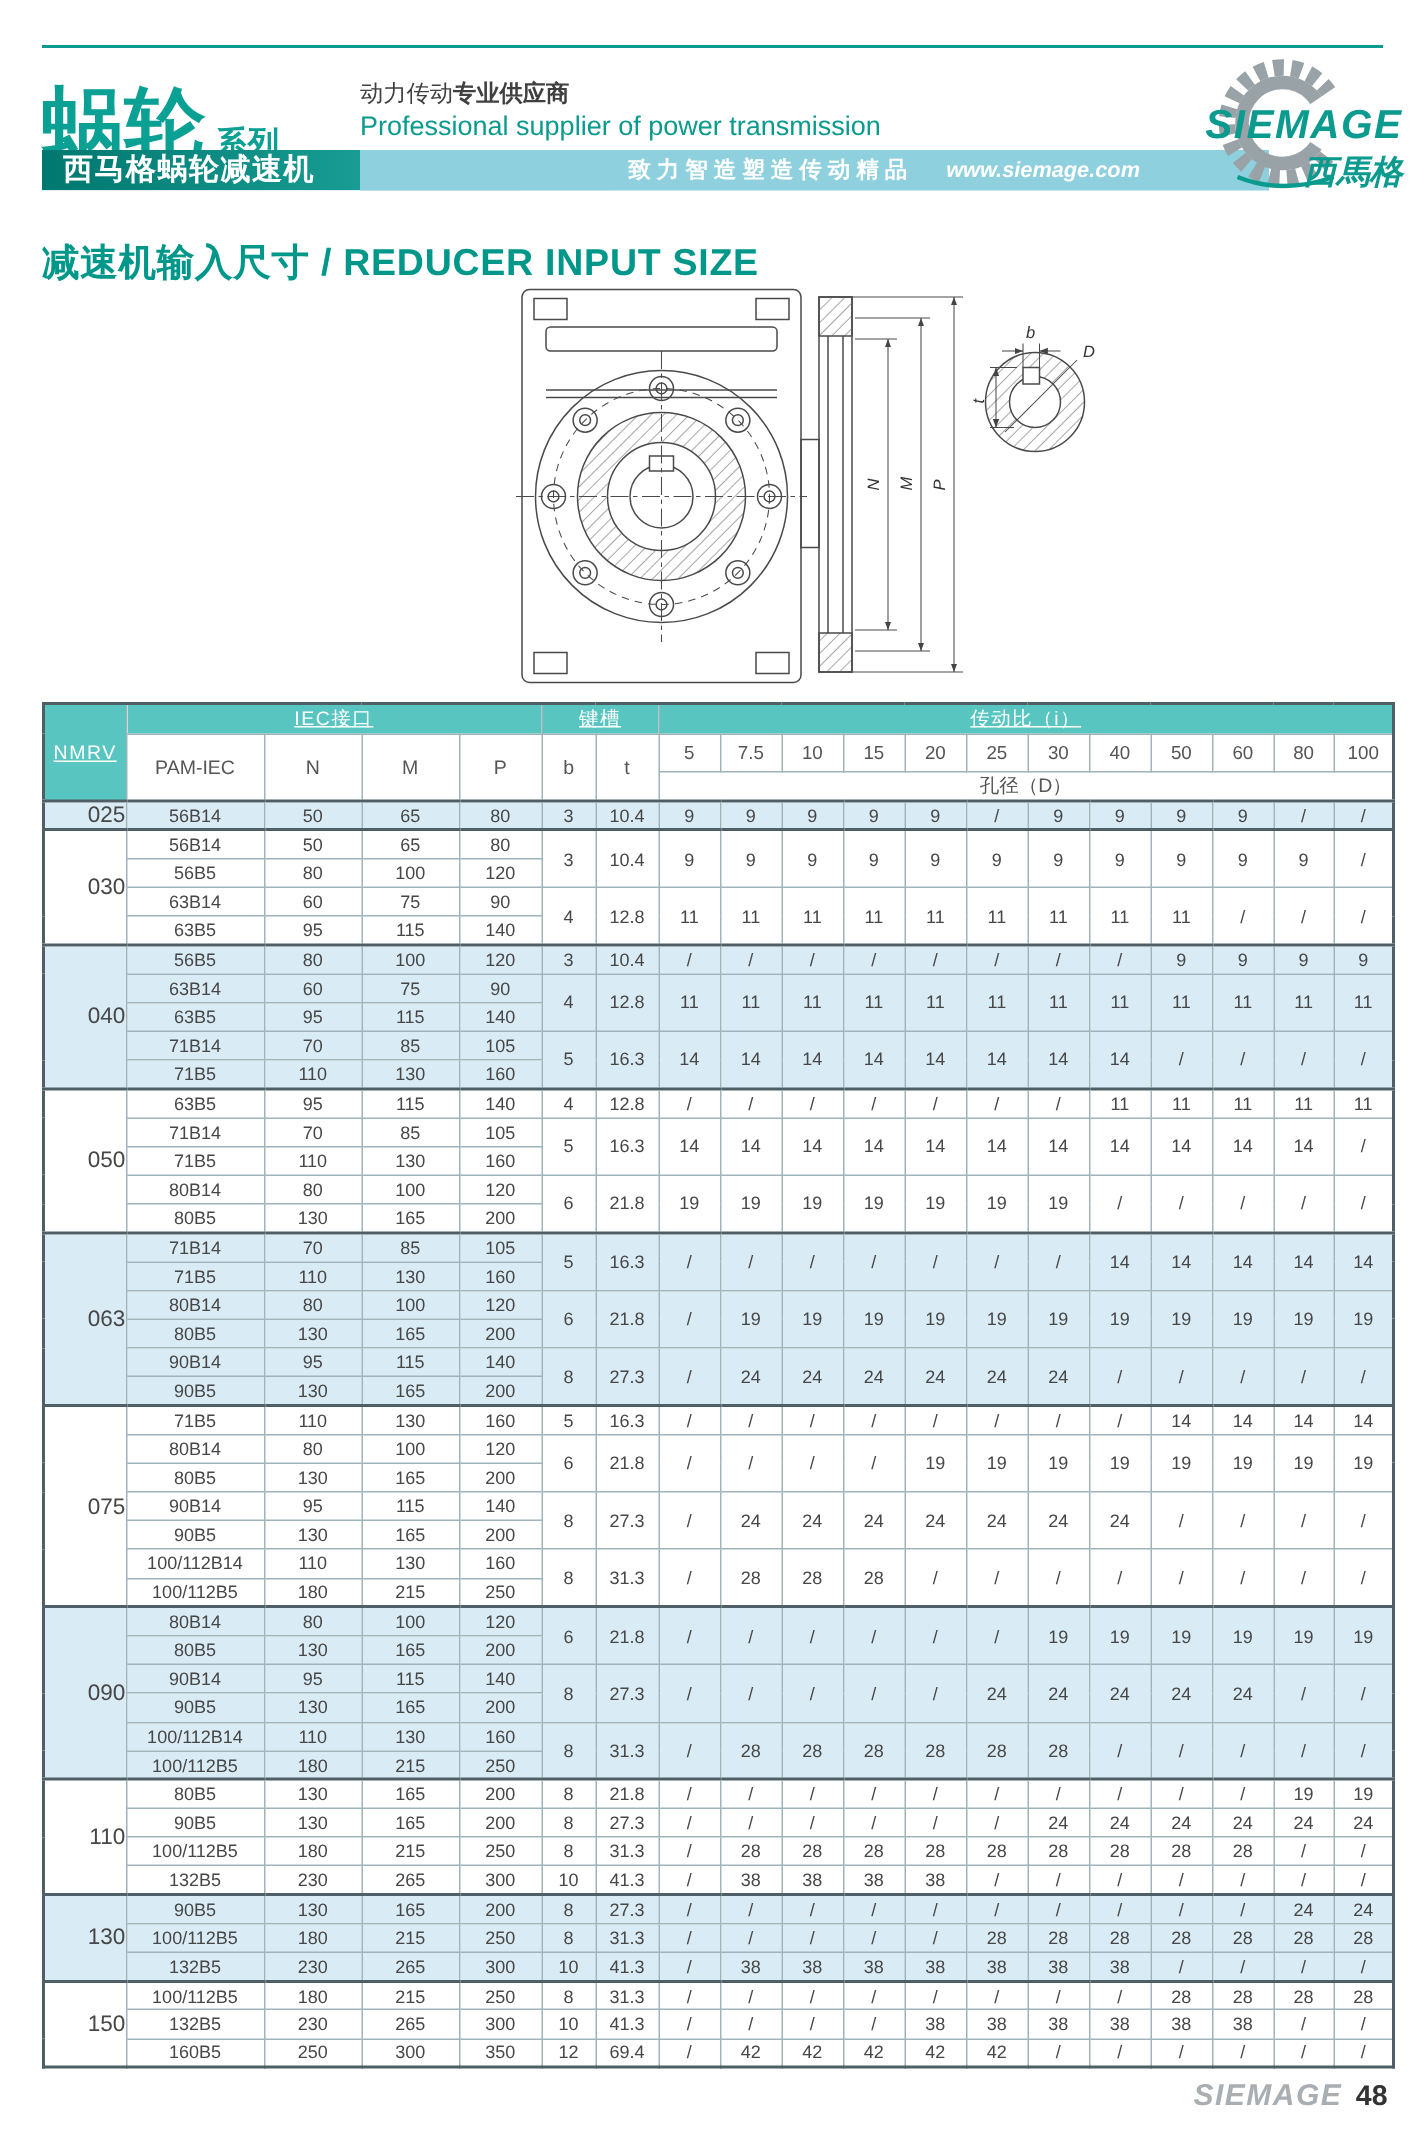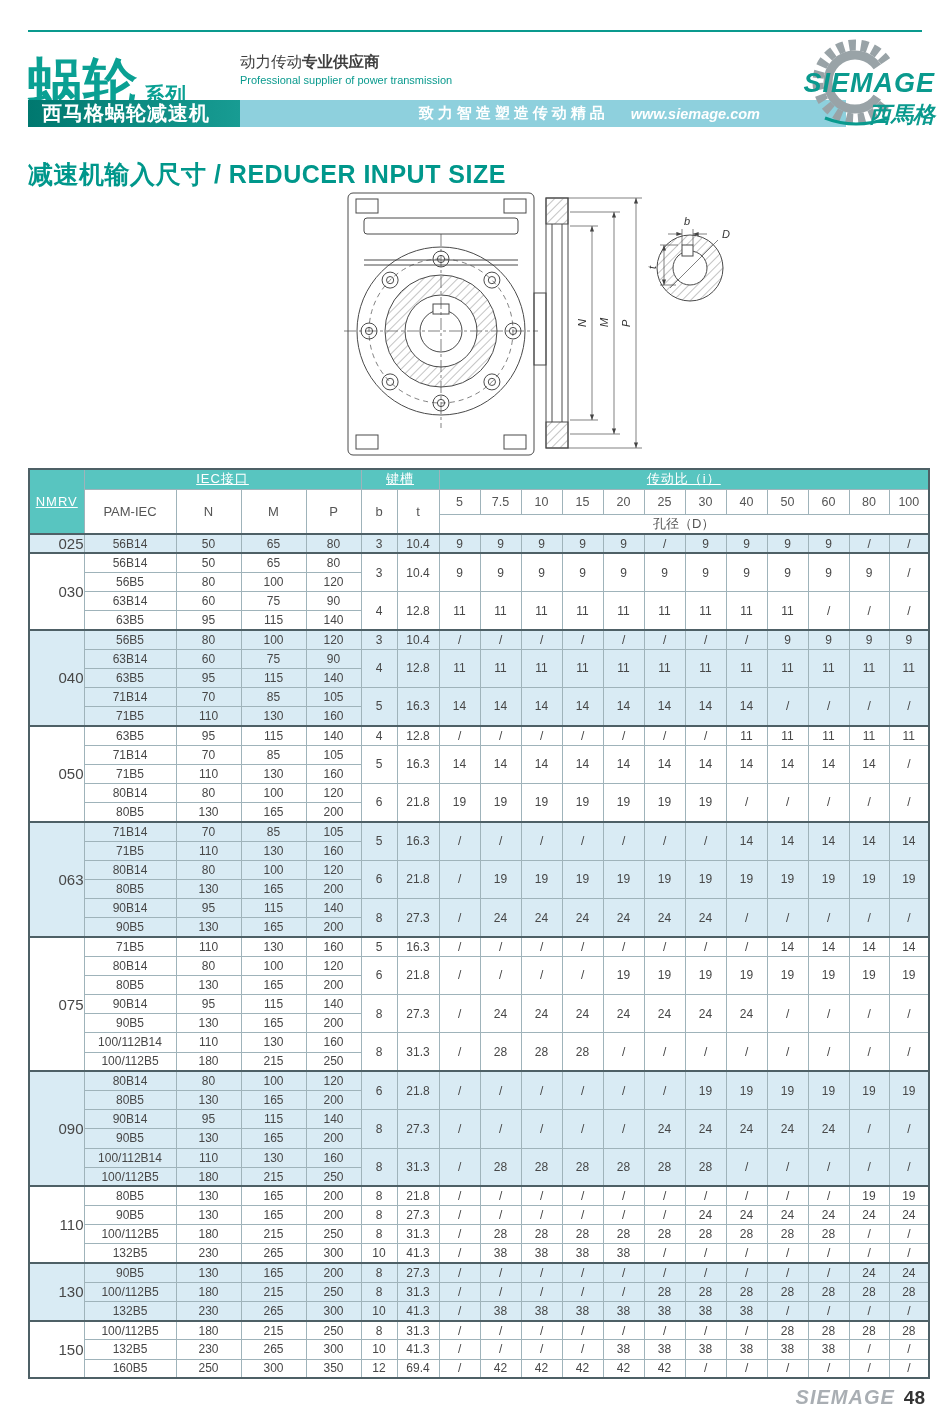--- a/index.html
+++ b/index.html
@@ -14,21 +14,21 @@
   .series-suffix { font-size:21px; font-weight:600; margin-left:6px; }
   .teal-band {
     position:absolute; left:28px; top:100px; width:396px; height:27px;
     background:linear-gradient(90deg,#00786f 0%,#1fa79e 70%,#3db9b0 100%);
     clip-path:polygon(0 0,100% 0,95.5% 100%,0 100%);
     color:#fff; font-size:20px; font-weight:bold; line-height:27px; padding-left:14px; box-sizing:border-box;
     letter-spacing:1px;
   }
   .slogan-cn { position:absolute; left:240px; top:52px; color:#404040; font-size:15.5px; }
   .slogan-cn b { font-weight:bold; }
-  .slogan-en { position:absolute; left:240px; top:74px; color:#0a9a8e; font-size:11px; }
+  .slogan-en { position:absolute; left:240px; top:74px; color:#0a9a8e; font-size:18px; }
   .blue-band {
     position:absolute; left:240px; top:100px; width:606px; height:27px; background:#8ed0dd;
     display:flex; align-items:center; justify-content:flex-end; gap:22px;
     padding-right:86px; box-sizing:border-box; color:#fff;
   }
   .blue-band .tagline { font-size:15px; font-weight:bold; letter-spacing:4px; }
   .blue-band .website { font-size:14.5px; font-weight:bold; font-style:italic; letter-spacing:0; }
   .logo { position:absolute; left:775px; top:28px; width:160px; height:108px; }
   .logo svg.gear { position:absolute; left:30px; top:2px; }
   .logo-en { position:absolute; right:0; top:40px; color:#0a9a8e; font-size:27px; font-weight:bold; font-style:italic; letter-spacing:1px; }

